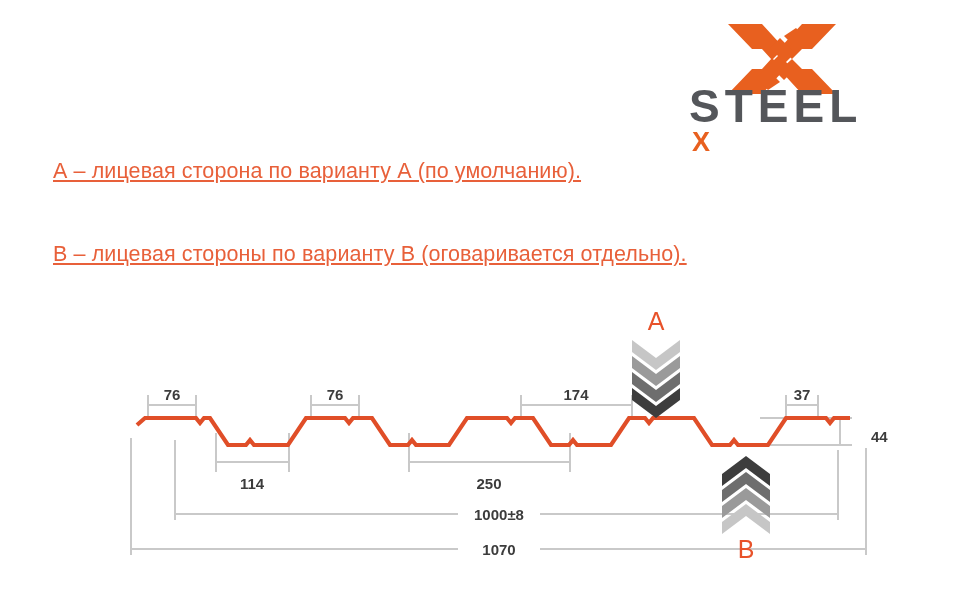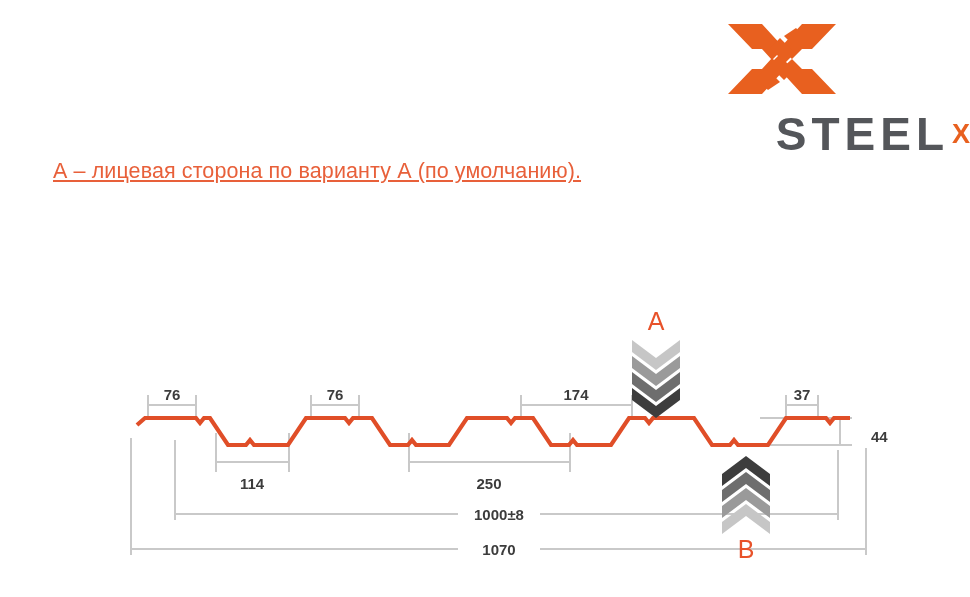--- a/index.html
+++ b/index.html
@@ -9,22 +9,22 @@
     font-family:"Liberation Sans", sans-serif;
     overflow:hidden;
     position:relative;
   }
   #stage{position:relative;width:970px;height:597px;}
 
   
   .logo-wrap{position:absolute;left:686px;top:18px;width:272px;height:128px;}
   .logo-mark{position:absolute;left:40px;top:0;width:112px;height:82px;}
   .logo-word{
-    position:absolute;left:12px;top:94px;width:272px;height:44px;
-    display:flex;align-items:center;justify-content:flex-end;
+    position:absolute;left:3px;top:94px;width:272px;height:44px;
+    display:flex;align-items:flex-start;justify-content:flex-end;flex-direction:column;
   }
   .logo-steel{
     font-size:46px;font-weight:bold;letter-spacing:5px;
     color:#54565a;line-height:44px;
   }
   .logo-x{
     font-size:27px;font-weight:bold;color:#e8601f;
     line-height:27px;margin-left:3px;margin-top:1px;
   }
 
@@ -75,20 +75,21 @@
         </g>
       </svg>
     </div>
     <div class="logo-word">
       <span class="logo-steel">STEEL</span>
       <span class="logo-x">X</span>
     </div>
   </div>
 
   <div class="caption" id="cap-a">А – лицевая сторона по варианту А (по умолчанию).</div>
+  <div class="caption" id="cap-b">В – лицевая стороны по варианту В (оговаривается отдельно).</div>
 
   <div id="drawing">
   <svg viewBox="0 0 970 300" width="970" height="300">
 
     <g stroke="#c9c9c9" stroke-width="1.6" fill="none" shape-rendering="crispEdges">
 
       <line x1="148" y1="105" x2="148" y2="128"></line>
       <line x1="196" y1="105" x2="196" y2="128"></line>
 
       <line x1="148" y1="115" x2="196" y2="115"></line>

